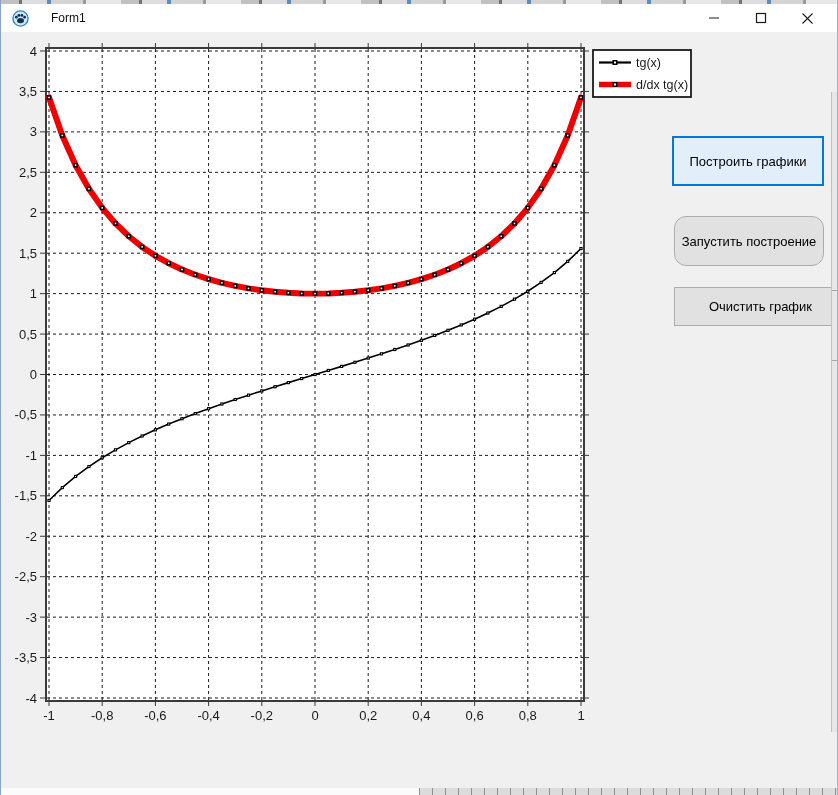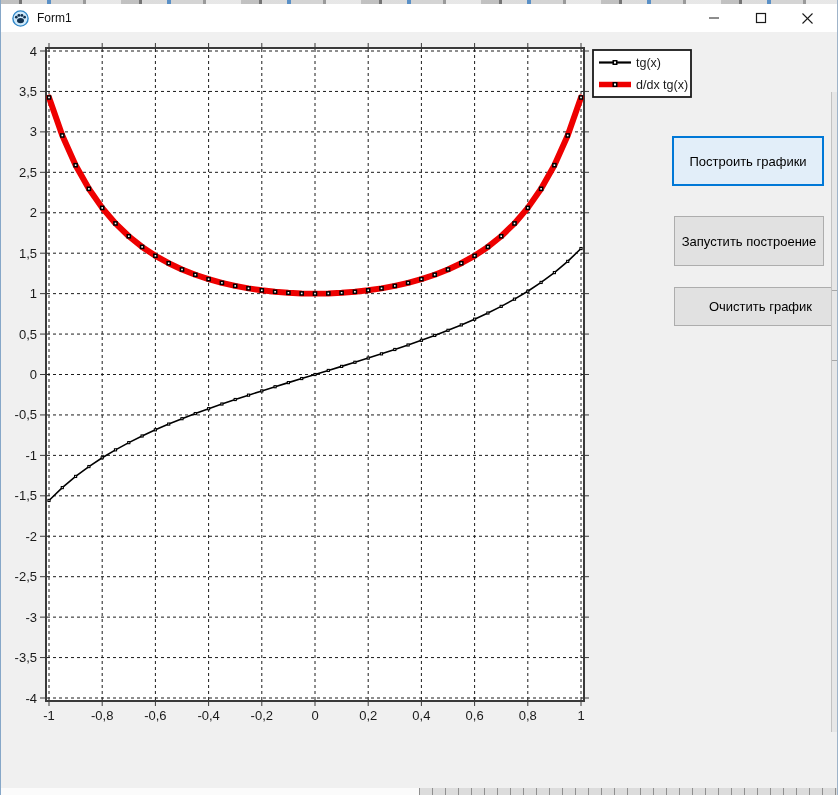--- a/index.html
+++ b/index.html
@@ -16,34 +16,34 @@
   }
   .edge-noise-bottom{position:absolute;left:0;bottom:0;width:100%;height:7px;}
   .edge-noise-bottom .nb-left{position:absolute;left:0;top:0;width:418px;height:100%;background:#fbfbfb;}
   .edge-noise-bottom .nb-right{position:absolute;left:418px;right:0;top:0;height:100%;
     background:repeating-linear-gradient(90deg,#8f8f8f 0 1px,#dcdcdc 1px 13px);}
   .titlebar{
     position:absolute;left:0;top:4px;width:100%;height:28px;background:#ffffff;
     display:flex;align-items:center;
   }
   .app-icon{width:17px;height:17px;margin-left:11px;display:inline-flex;}
-  .title-text{margin-left:8px;font-size:12px;color:#111;}
+  .title-text{margin-left:22px;font-size:12px;color:#111;}
   .win-controls{position:absolute;right:6px;top:0;height:100%;display:flex;}
   .win-btn{width:47px;height:100%;display:flex;align-items:center;justify-content:center;}
   .client{position:absolute;left:0;top:32px;right:0;bottom:0;background:#f0f0f0;}
   #chart-svg{position:absolute;left:10px;top:10px;}
   #chart-svg text{font-family:"Liberation Sans",sans-serif;fill:#1a1a1a;}
   .btn{
     position:absolute;background:#e1e1e1;border:1px solid #adadad;
     font-family:"Liberation Sans",sans-serif;font-size:13px;color:#000;
     display:flex;align-items:center;justify-content:center;padding:0;cursor:default;margin-top:28px;
   }
   .btn.focused{background:#e2eef9;border:2px solid #0078d7;}
   #btn-plot{left:671px;top:76px;width:152px;height:50px;}
-  #btn-run{left:673px;top:156px;width:150px;height:50px;}
+  #btn-run{left:673px;top:156px;width:150px;height:50px;border-radius:12px;}
   #btn-clear{left:673px;top:227px;width:173px;height:39px;}
   .right-strip{
     position:absolute;right:0;top:60px;height:640px;width:6px;
     background:#e7e7e7;border-left:1px solid #c2c2c2;
   }
   .right-strip .seg{position:absolute;left:0;width:100%;height:1px;background:#a8a8a8;}
 </style>
 </head>
 <body>
 

